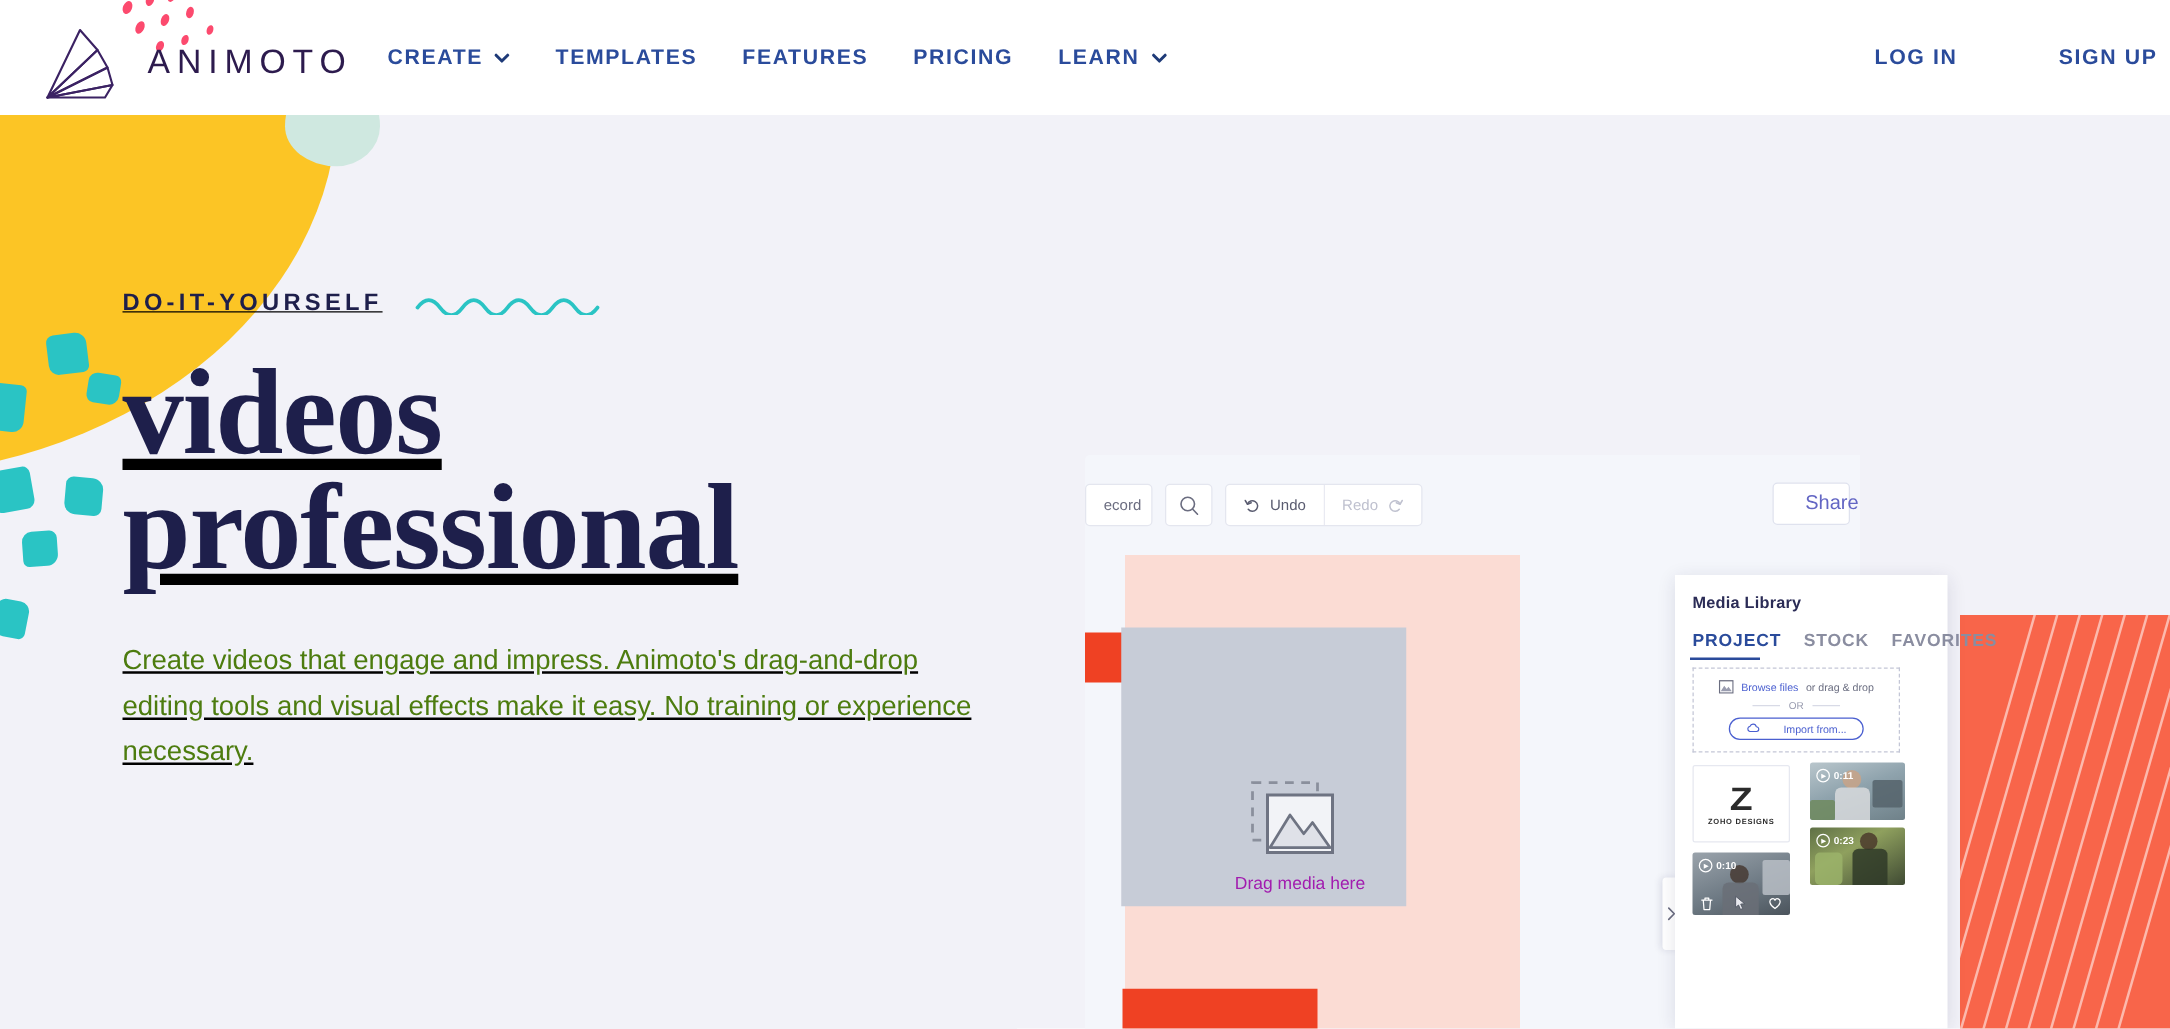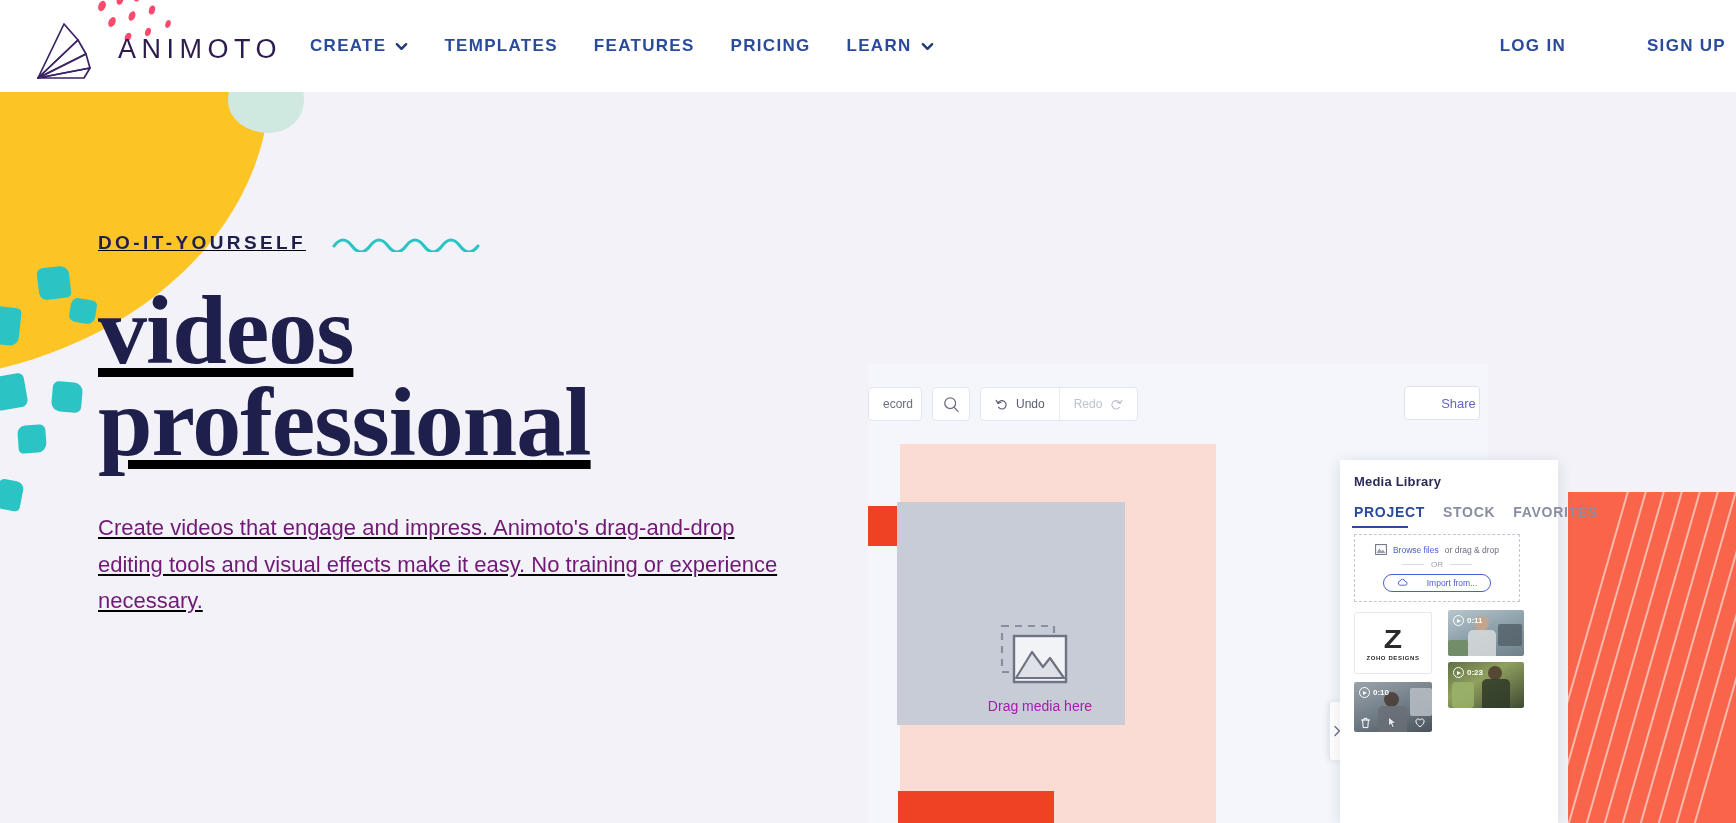--- a/index.html
+++ b/index.html
@@ -71,21 +71,21 @@
   }
   .squiggle{ width:150px; height:18px; }
   .hero-title{
     margin-top:30px;
     font-family:"Liberation Serif", serif;
     font-size:98px; line-height:0.94; font-weight:bold;
     color:#1e1f4b; letter-spacing:-1px;
   }
   .hero-sub{
     margin-top:42px; font-size:22px; line-height:1.65;
-    color:#701a75; max-width:690px;
+    color:#4d7c0f; max-width:690px;
   }
 
   
   .editor{
     position:absolute; left:868px; top:272px; width:868px; height:459px;
     z-index:8;
   }
   .editor-canvas{
     position:absolute; left:0; top:0; width:620px; height:459px;
     background:#f4f6fb; border-radius:4px 0 0 0;
@@ -102,24 +102,24 @@
   .tbtn.record{ width:54px; padding:0; justify-content:flex-end; padding-right:8px; }
   .tbtn.sq{ width:38px; padding:0; }
   .tbtn.ur{ padding:0; gap:0; }
   .ur-seg{
     display:flex; align-items:center; gap:8px; padding:0 14px; height:100%;
     font-size:12px; color:#5a5c70;
   }
   .ur-seg.dim{ color:#bfc1cf; border-left:1px solid #e9eaf2; }
 
   .share-btn{
-    position:absolute; right:8px; top:22px; width:76px; height:34px;
+    position:absolute; right:8px; top:22px; width:62px; height:34px;
     background:#fff; border:1px solid #dfe2ee; border-radius:4px;
     display:flex; align-items:center; justify-content:center; gap:6px;
-    font-size:13px; color:#6366c4;padding-left:33px;
+    font-size:16px; color:#6366c4;padding-left:33px;
   }
 
   
   .stage{ position:absolute; left:0; top:80px; width:620px; height:379px; }
   .blk{ position:absolute; }
   .stage-pink{ left:32px; top:0; width:316px; height:379px; background:#fbdcd4; }
   .stage-red-l{ left:0; top:62px; width:34px; height:40px; background:#ef4123; }
   .stage-gray{ left:29px; top:58px; width:228px; height:223px; background:#c7ccd7; }
   .stage-red-b{ left:30px; top:347px; width:156px; height:32px; background:#ef4123; }
   .drag-ico{ position:absolute; left:103px; top:122px; width:72px; height:64px; }

